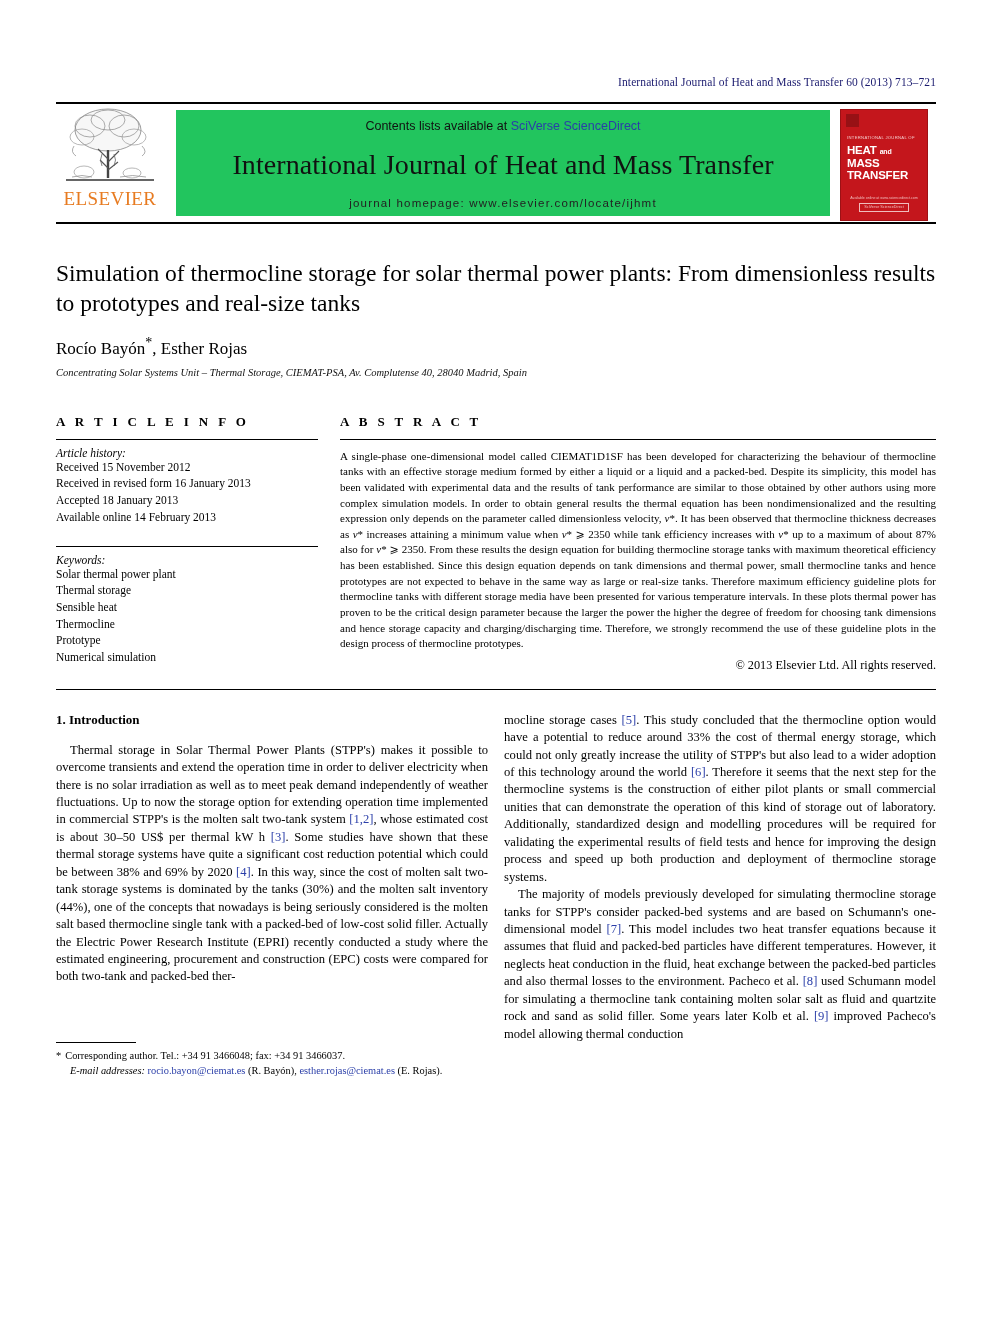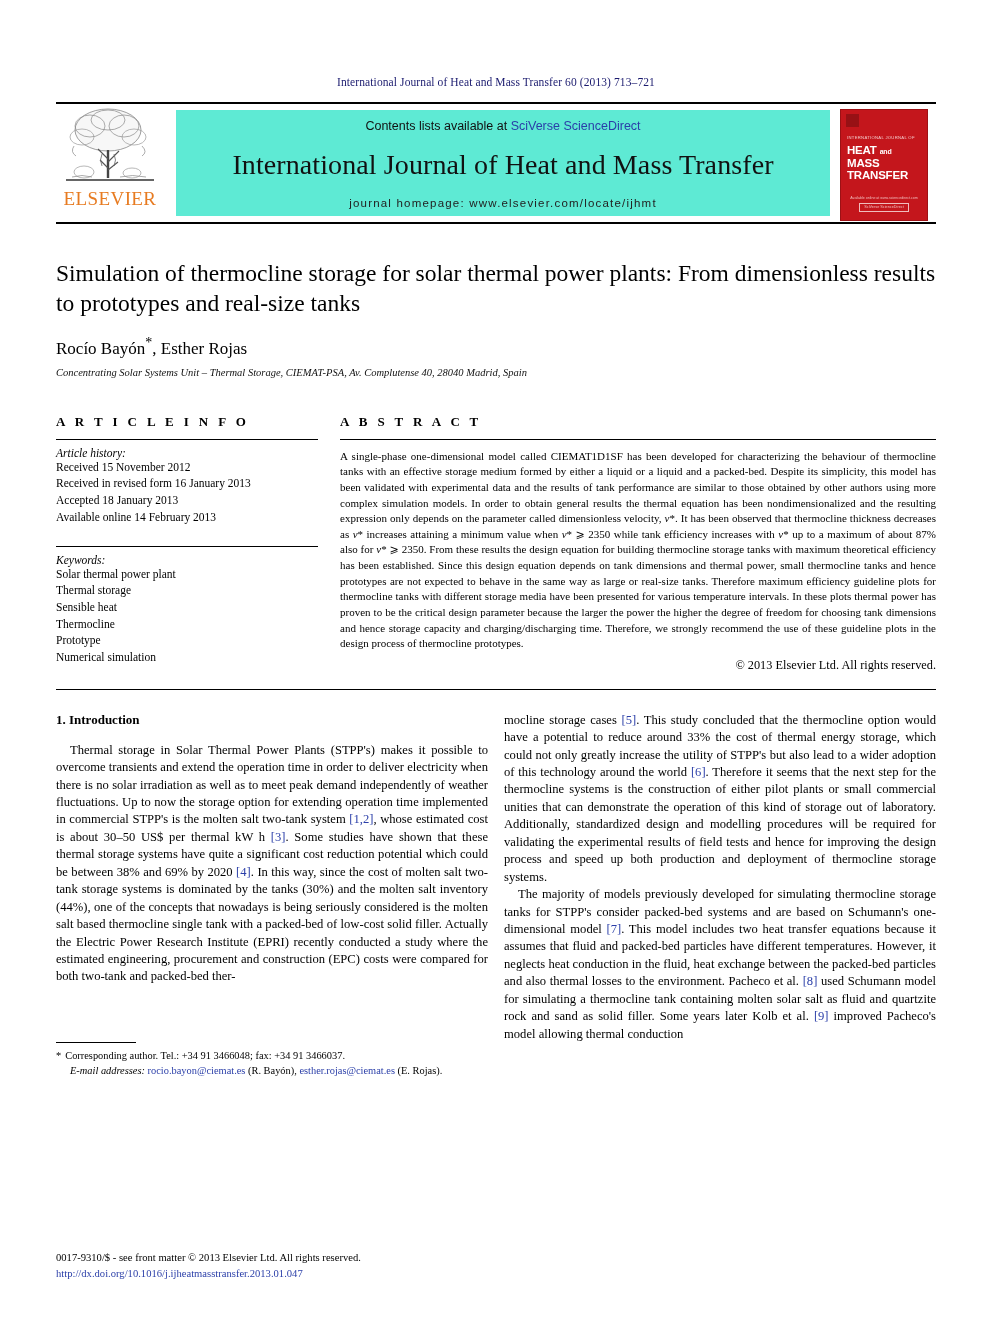--- a/index.html
+++ b/index.html
@@ -18,21 +18,21 @@
   .page {
     width: 992px;
     height: 1323px;
     position: relative;
     box-sizing: border-box;
     padding: 0 56px;
   }
 
   
   .running-head {
-    text-align: center;
+    text-align: right;
     font-size: 11.5px;
     color: #1a1a6e;
     font-family: "Liberation Serif", serif;
     padding-top: 76px;
     letter-spacing: .1px;
   }
 
   
   .masthead {
     margin-top: 14px;
@@ -59,21 +59,21 @@
     color: #E77B21;
     font-family: "Liberation Serif", serif;
     font-size: 19px;
     letter-spacing: .4px;
     line-height: 1;
     margin-top: 1px;
     font-weight: 400;
   }
   .banner {
     flex: 1 1 auto;
-    background: #5eead4;
+    background: #22c55e;
     margin: 6px 10px 6px 12px;
     display: flex;
     flex-direction: column;
     align-items: center;
     justify-content: space-between;
     padding: 9px 0 7px 0;
     box-sizing: border-box;
   }
   .banner-top {
     font-family: "Liberation Sans", sans-serif;
@@ -415,18 +415,14 @@
         </div>
       </div>
     </div>
 
     <div class="bcol">
       <p class="para cont"><span>mocline storage cases <span class="ref" style="color:#2a3ea8">[5]</span>. This study concluded that the thermocline option would have a potential to reduce around 33% the cost of thermal energy storage, which could not only greatly increase the utility of STPP's but also lead to a wider adoption of this technology around the world <span class="ref" style="color:#2a3ea8">[6]</span>. Therefore it seems that the next step for the thermocline systems is the construction of either pilot plants or small commercial unities that can demonstrate the operation of this kind of storage out of laboratory. Additionally, standardized design and modelling procedures will be required for validating the experimental results of field tests and hence for improving the design process and speed up both production and deployment of thermocline storage systems.</span></p>
       <p class="para"><span>The majority of models previously developed for simulating thermocline storage tanks for STPP's consider packed-bed systems and are based on Schumann's one-dimensional model <span class="ref" style="color:#2a3ea8">[7]</span>. This model includes two heat transfer equations because it assumes that fluid and packed-bed particles have different temperatures. However, it neglects heat conduction in the fluid, heat exchange between the packed-bed particles and also thermal losses to the environment. Pacheco et al. <span class="ref" style="color:#2a3ea8">[8]</span> used Schumann model for simulating a thermocline tank containing molten solar salt as fluid and quartzite rock and sand as solid filler. Some years later Kolb et al. <span class="ref" style="color:#2a3ea8">[9]</span> improved Pacheco's model allowing thermal conduction</span></p>
     </div>
   </div>
 
-  <div class="page-footer">
-    <div>0017-9310/$ - see front matter © 2013 Elsevier Ltd. All rights reserved.</div>
-    <div class="doi">http://dx.doi.org/10.1016/j.ijheatmasstransfer.2013.01.047</div>
-  </div>
 
 </div>
 
 </body></html>

